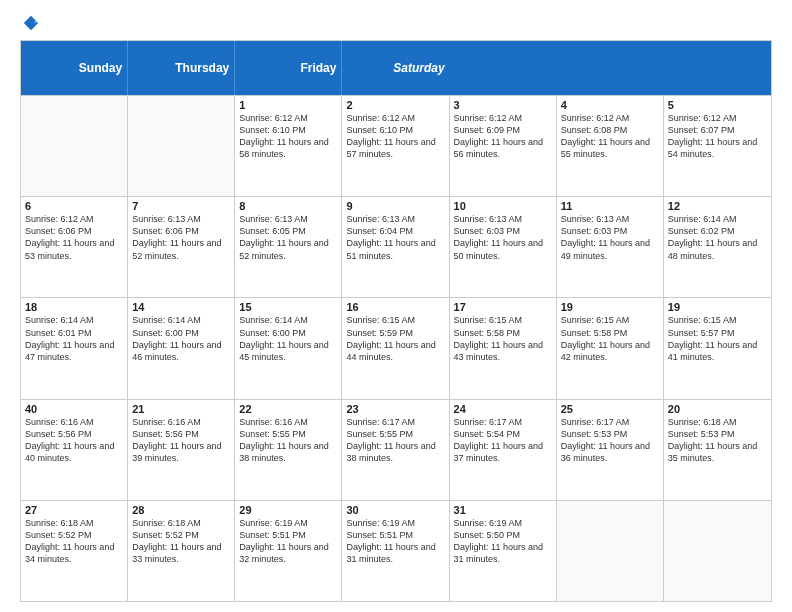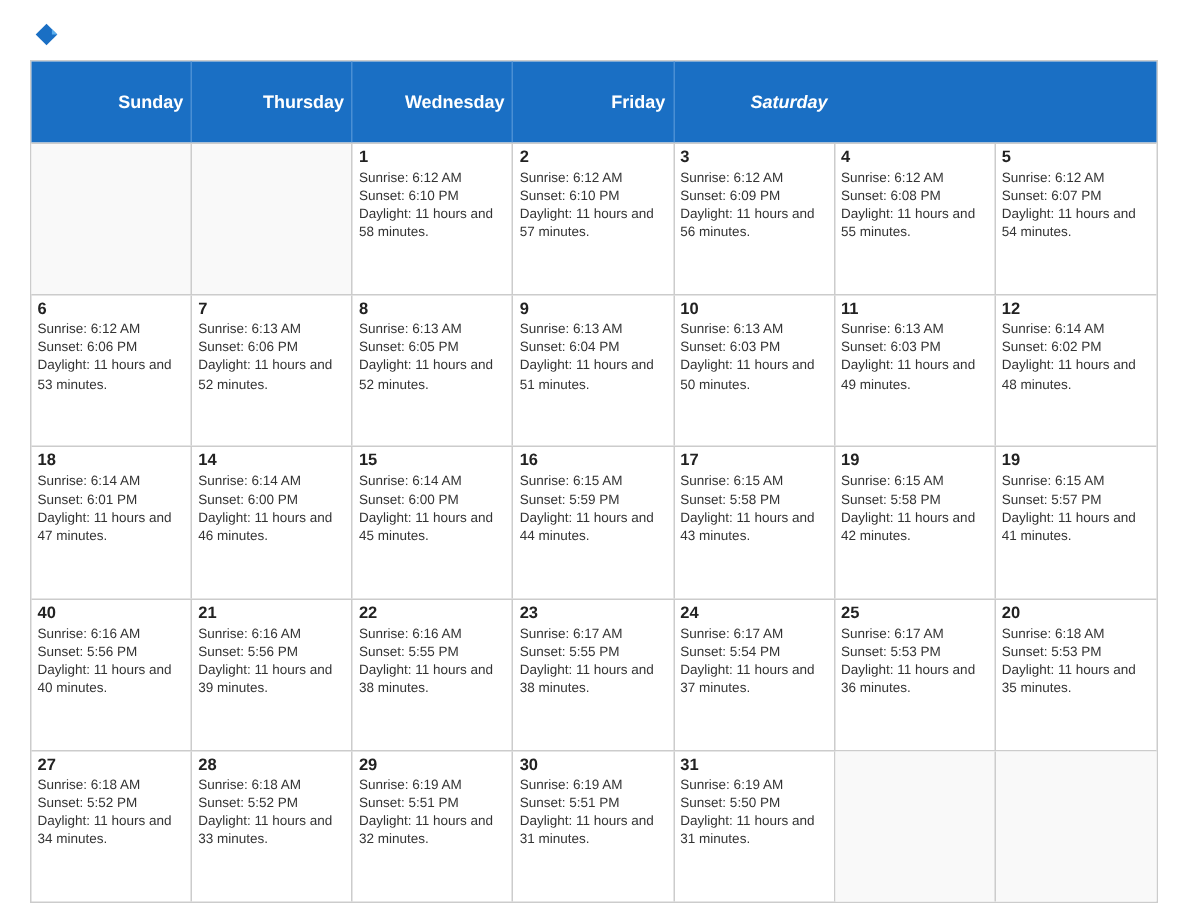--- a/index.html
+++ b/index.html
@@ -132,21 +132,20 @@
     <div class="title-block">
       <div class="month-title"></div>
       <div class="location-title"></div>
     </div>
   </div>
 
   <div class="calendar">
     <div class="cal-header-row">
     <div class="cal-header-cell">Sunday</div>
         <div class="cal-header-cell">Thursday</div>
-        <div class="cal-header-cell">Wednesday</div>
         <div class="cal-header-cell">Friday</div>
         <div class="cal-header-cell">Saturday</div>
       </div>
     <div class="cal-body">
     <div class="cal-row">
           <div class="cal-cell empty"></div>
           <div class="cal-cell empty"></div>
           <div class="cal-cell">
             <div class="day-num">1</div>
             <div class="cell-detail" style="white-space: pre-line;">Sunrise: 6:12 AM

